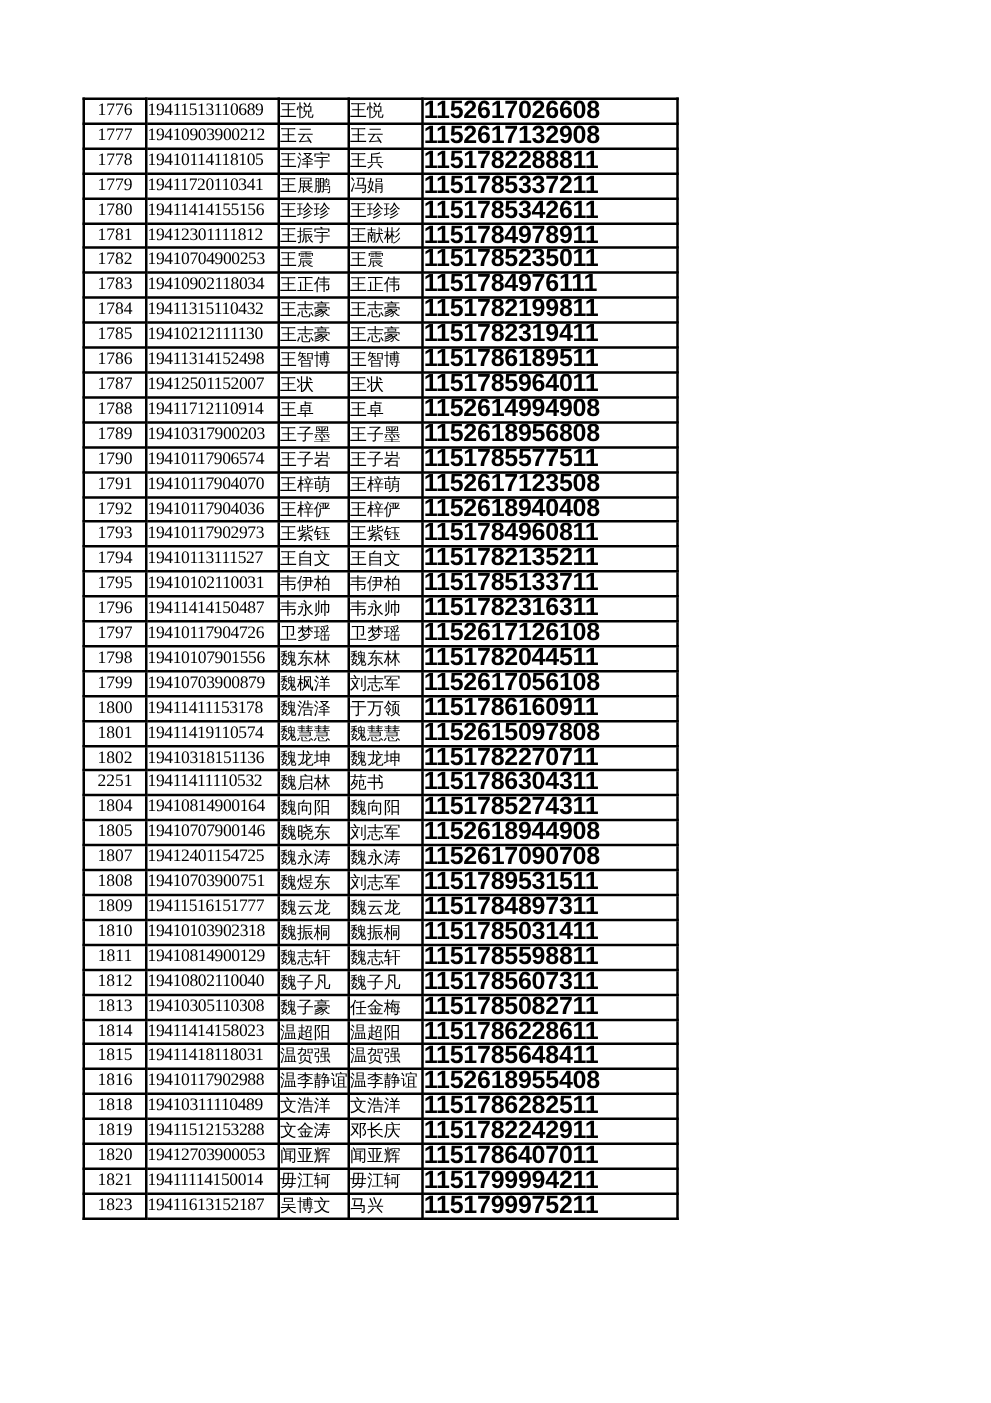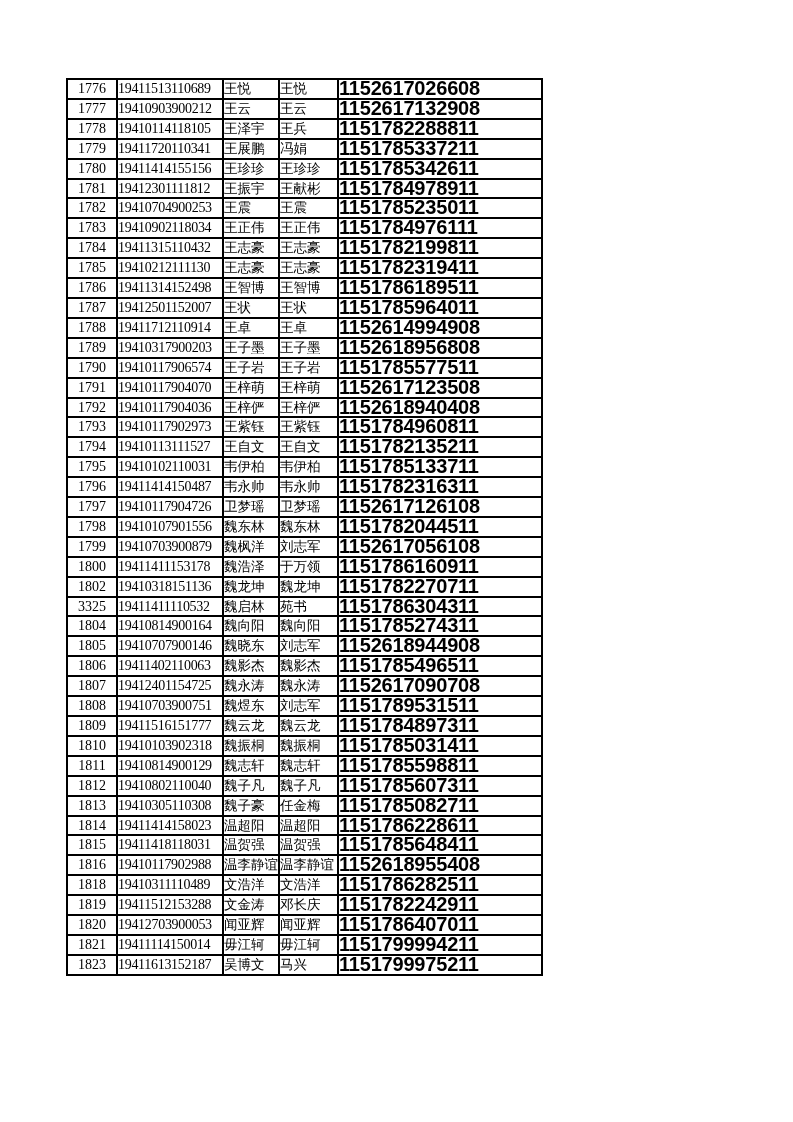--- a/index.html
+++ b/index.html
@@ -243,55 +243,55 @@
           <td class="c4">1152617056108</td>
         </tr>
         <tr>
           <td class="c0">1800</td>
           <td class="c1">19411411153178</td>
           <td class="c2">魏浩泽</td>
           <td class="c3">于万领</td>
           <td class="c4">1151786160911</td>
         </tr>
         <tr>
+          <td class="c0">1801</td>
+          <td class="c1">19411419110574</td>
+          <td class="c2">魏慧慧</td>
+          <td class="c3">魏慧慧</td>
+          <td class="c4">1152615097808</td>
+        </tr>
+        <tr>
           <td class="c0">1802</td>
           <td class="c1">19410318151136</td>
           <td class="c2">魏龙坤</td>
           <td class="c3">魏龙坤</td>
           <td class="c4">1151782270711</td>
         </tr>
         <tr>
-          <td class="c0">3325</td>
+          <td class="c0">2251</td>
           <td class="c1">19411411110532</td>
           <td class="c2">魏启林</td>
           <td class="c3">苑书</td>
           <td class="c4">1151786304311</td>
         </tr>
         <tr>
           <td class="c0">1804</td>
           <td class="c1">19410814900164</td>
           <td class="c2">魏向阳</td>
           <td class="c3">魏向阳</td>
           <td class="c4">1151785274311</td>
         </tr>
         <tr>
           <td class="c0">1805</td>
           <td class="c1">19410707900146</td>
           <td class="c2">魏晓东</td>
           <td class="c3">刘志军</td>
           <td class="c4">1152618944908</td>
         </tr>
         <tr>
-          <td class="c0">1806</td>
-          <td class="c1">19411402110063</td>
-          <td class="c2">魏影杰</td>
-          <td class="c3">魏影杰</td>
-          <td class="c4">1151785496511</td>
-        </tr>
-        <tr>
           <td class="c0">1807</td>
           <td class="c1">19412401154725</td>
           <td class="c2">魏永涛</td>
           <td class="c3">魏永涛</td>
           <td class="c4">1152617090708</td>
         </tr>
         <tr>
           <td class="c0">1808</td>
           <td class="c1">19410703900751</td>
           <td class="c2">魏煜东</td>

